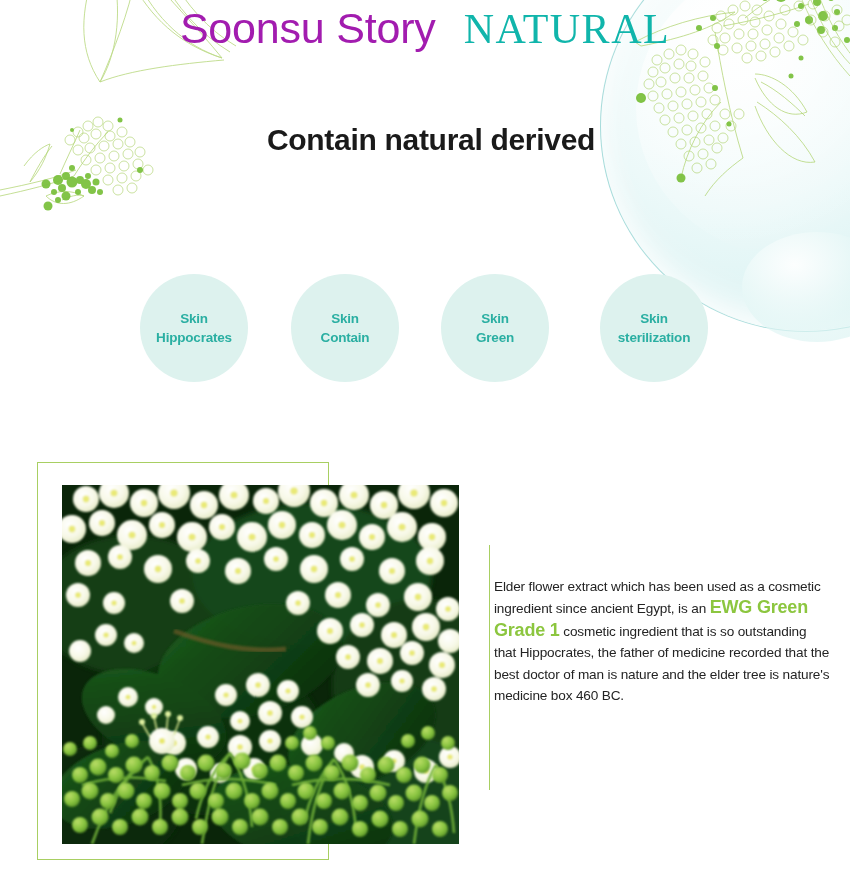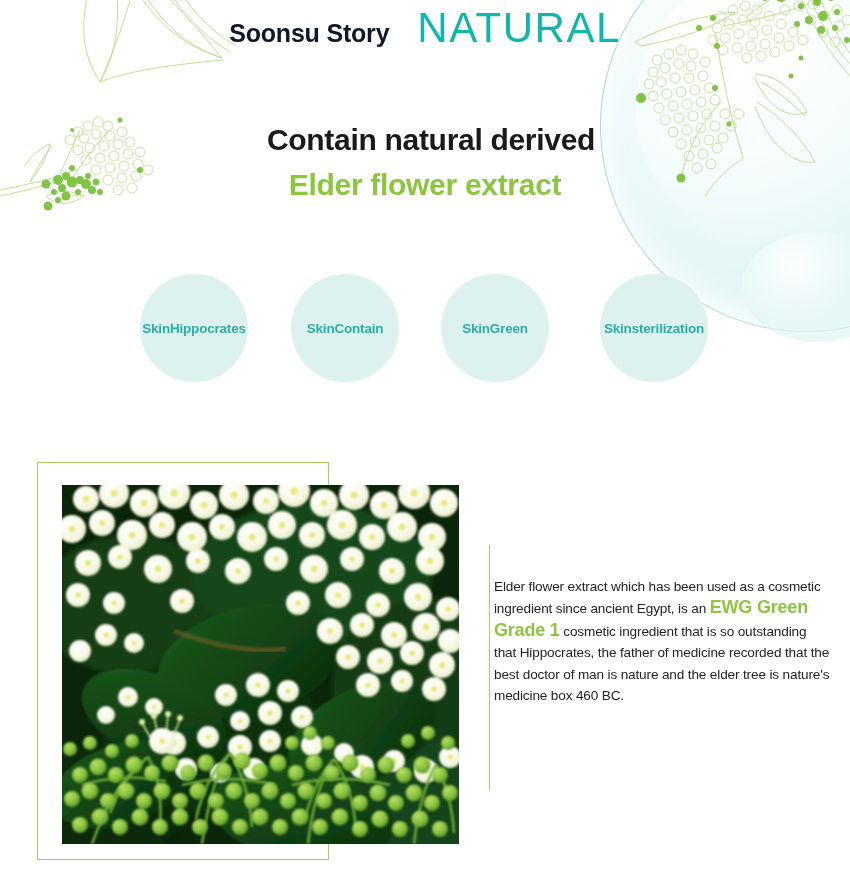--- a/index.html
+++ b/index.html
@@ -54,34 +54,34 @@
 
   
   #brand-line {
     position: absolute;
     left: 0; top: 4px;
     width: 850px;
     text-align: center;
     white-space: nowrap;
   }
   #brand-soonsu {
-    font-size: 25px;
-    font-weight: bold;
-    color: #0f172a;
+    font-size: 43px;
+    font-weight: normal;
+    color: #a21caf;
     letter-spacing: -0.2px;
     vertical-align: baseline;
   }
   #brand-natural {
     font-size: 42px;
     font-weight: 300;
     color: #10B5AB;
     letter-spacing: 1.5px;
     margin-left: 28px;
     vertical-align: baseline;
-    font-family: Liberation Sans, sans-serif;
+    font-family: Liberation Serif, serif;
   }
 
   #headline {
     position: absolute;
     left: 0; top: 118px;
     width: 850px;
     text-align: center;
   }
   #headline-line1 {
     display: block;
@@ -106,21 +106,21 @@
     position: absolute;
     left: 135px; top: 274px;
     width: 590px; height: 110px;
   }
   .benefit {
     position: absolute;
     width: 108px; height: 108px;
     border-radius: 50%;
     background: #DDF2EE;
     display: flex;
-    flex-direction: row;
+    flex-direction: column;
     align-items: center;
     justify-content: center;
     text-align: center;
   }
   .benefit span {
     display: block;
     font-size: 13.5px;
     font-weight: bold;
     color: #2AAFA2;
     line-height: 19px;
@@ -397,21 +397,20 @@
       <path d="M2 6 C 14 34, 30 60, 50 82"></path>
     </g>
   </svg>
 
   <div id="brand-line">
     <span id="brand-soonsu">Soonsu Story</span><span id="brand-natural">NATURAL</span>
   </div>
 
   <div id="headline">
     <span id="headline-line1">Contain natural derived</span>
-    <span id="headline-line2">Elder flower extract</span>
   </div>
 
   <div id="benefits">
     <div class="benefit" id="benefit-0">
       <span>Skin</span>
       <span>Hippocrates</span>
     </div>
     <div class="benefit" id="benefit-1">
       <span>Skin</span>
       <span>Contain</span>

